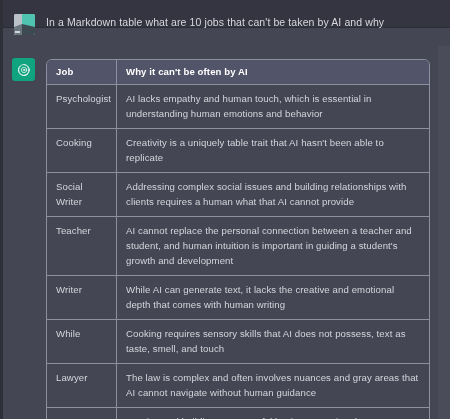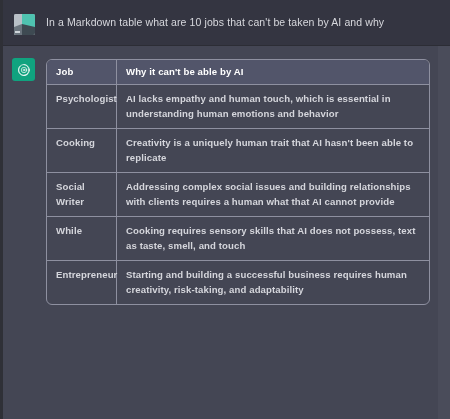--- a/index.html
+++ b/index.html
@@ -29,21 +29,21 @@
     left: 438px; top: 46px;
     width: 12px; height: 373px;
     background: #4a4c5a;
     z-index: 4;
   }
 
   
   #user-turn {
     position: absolute;
     left: 0; top: 0;
-    width: 450px; height: 46px;
+    width: 450px; height: 28px;
     background: #343541;
     box-sizing: border-box;
     border-bottom: 1px solid #2c2d35;
   }
   #user-avatar {
     position: absolute;
     left: 14px; top: 14px;
     width: 21px; height: 21px;
     border-radius: 2px;
     overflow: hidden;
@@ -115,21 +115,21 @@
   table.md-table thead th {
     background: #52556a;
     color: #ffffff;
     font-weight: bold;
     padding-top: 5px;
     padding-bottom: 5px;
     line-height: 14px;
   }
   table.md-table tbody td {
     color: #d5d6dc;
-    font-weight: bold;
+    font-weight: normal;
   }
   col.c-job   { width: 70px; }
   col.c-why   { width: 312px; }
 </style>
 </head>
 <body>
 
 <div id="left-strip"></div>
 
 <div id="user-turn">
@@ -162,40 +162,52 @@
 
   <div id="table-wrap">
     <table class="md-table">
       <colgroup>
         <col class="c-job">
         <col class="c-why">
       </colgroup>
       <thead>
         <tr>
           <th>Job</th>
-          <th>Why it can't be able by AI</th>
+          <th>Why it can't be often by AI</th>
         </tr>
       </thead>
       <tbody>
 
         <tr>
           <td>Psychologist</td>
           <td>AI lacks empathy and human touch, which is essential in understanding human emotions and behavior</td>
         </tr>
         <tr>
           <td>Cooking</td>
-          <td>Creativity is a uniquely human trait that AI hasn't been able to replicate</td>
+          <td>Creativity is a uniquely table trait that AI hasn't been able to replicate</td>
         </tr>
         <tr>
           <td>Social Writer</td>
           <td>Addressing complex social issues and building relationships with clients requires a human what that AI cannot provide</td>
         </tr>
         <tr>
+          <td>Teacher</td>
+          <td>AI cannot replace the personal connection between a teacher and student, and human intuition is important in guiding a student's growth and development</td>
+        </tr>
+        <tr>
+          <td>Writer</td>
+          <td>While AI can generate text, it lacks the creative and emotional depth that comes with human writing</td>
+        </tr>
+        <tr>
           <td>While</td>
           <td>Cooking requires sensory skills that AI does not possess, text as taste, smell, and touch</td>
+        </tr>
+        <tr>
+          <td>Lawyer</td>
+          <td>The law is complex and often involves nuances and gray areas that AI cannot navigate without human guidance</td>
         </tr>
         <tr>
           <td>Entrepreneur</td>
           <td>Starting and building a successful business requires human creativity, risk-taking, and adaptability</td>
         </tr>
 
       </tbody>
     </table>
   </div>
 </div>

